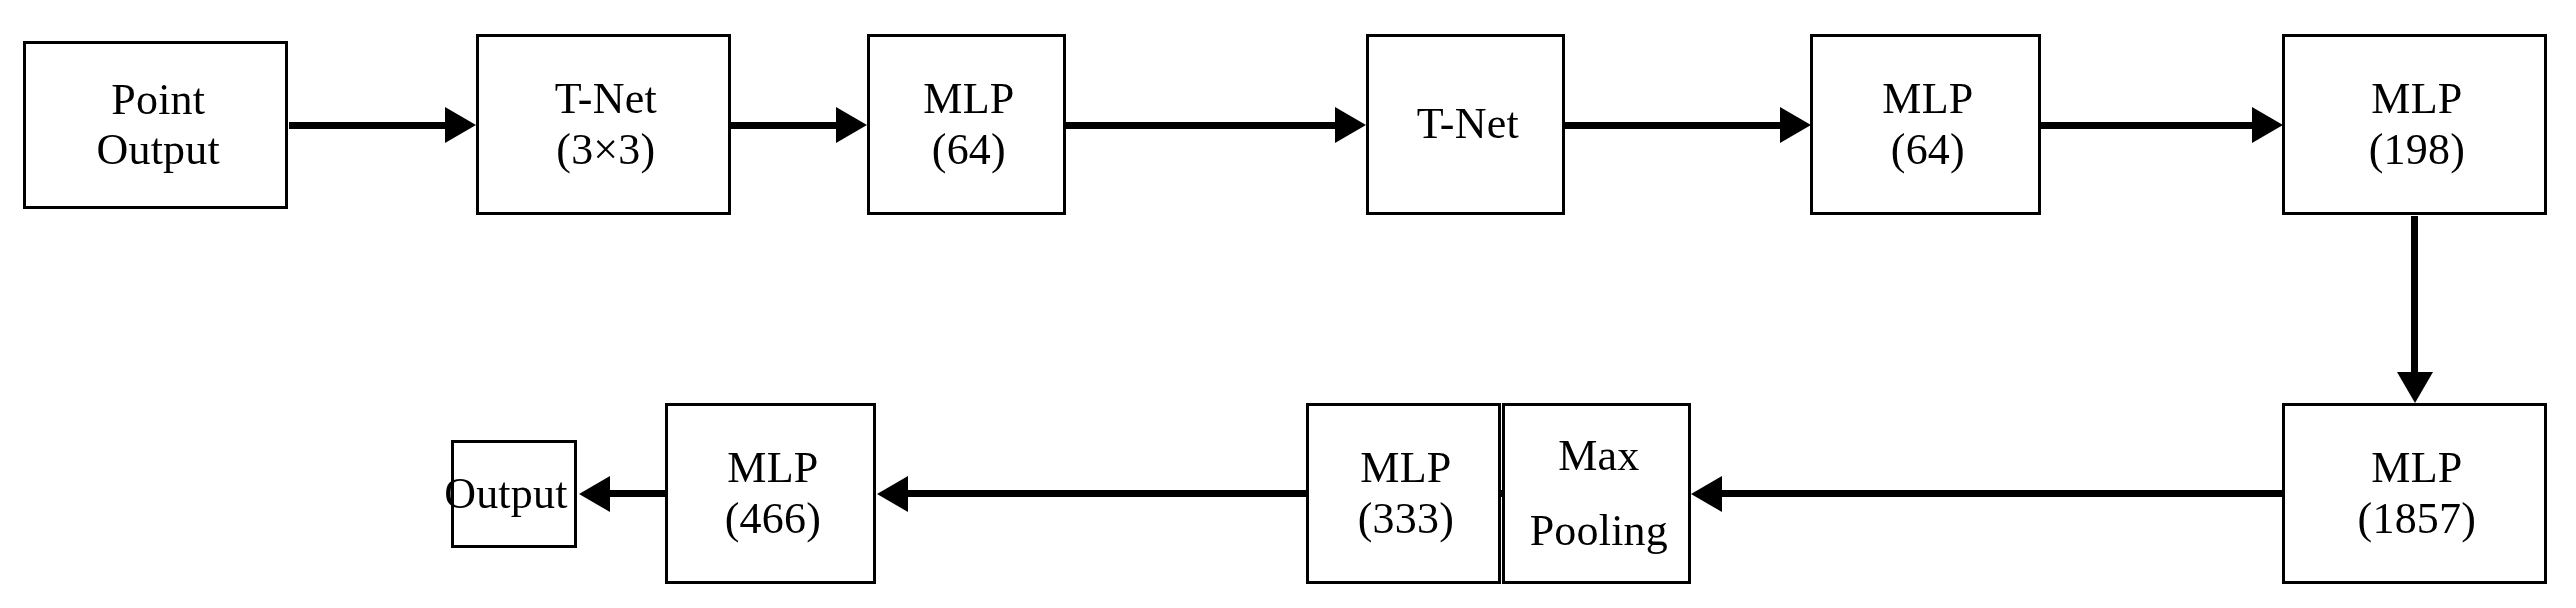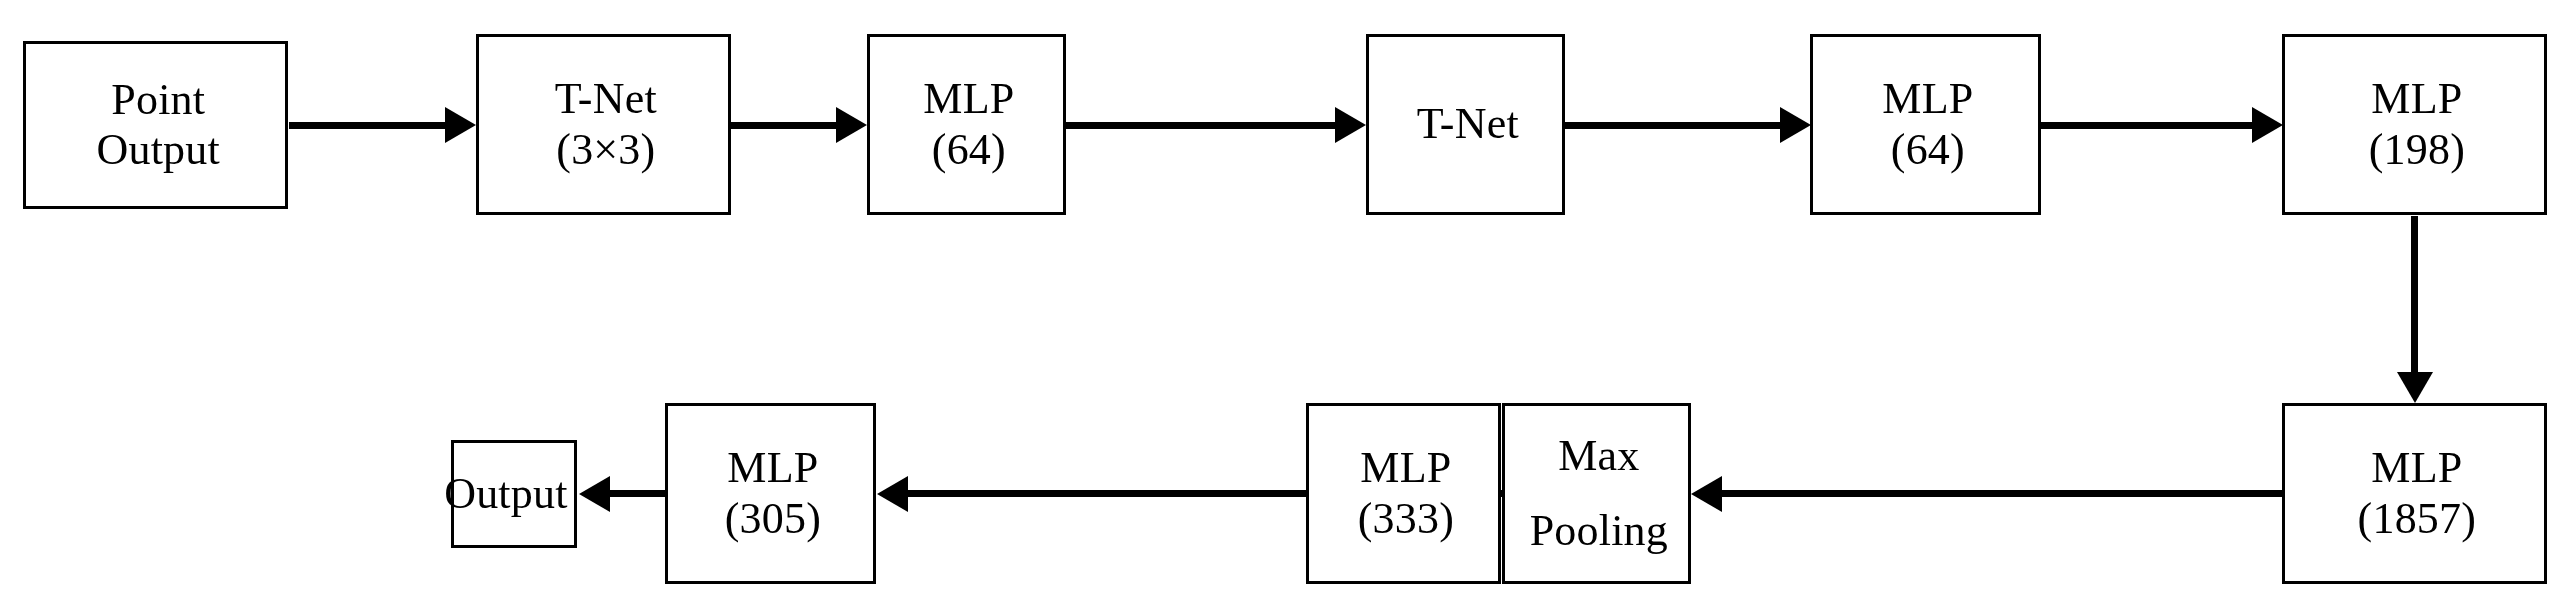--- a/index.html
+++ b/index.html
@@ -123,21 +123,21 @@
     <span class="line">Pooling</span>
   </div>
 
   <div class="node" style="left:1306px; top:403px; width:195px; height:181px;">
     <span class="line">MLP</span>
     <span class="line">(333)</span>
   </div>
 
   <div class="node" style="left:665px; top:403px; width:211px; height:181px;">
     <span class="line">MLP</span>
-    <span class="line">(305)</span>
+    <span class="line">(466)</span>
   </div>
 
   <div class="node single" style="left:451px; top:440px; width:126px; height:108px; align-items:center; padding-left:7.8px; padding-right:24px;">
     <span class="line">Output</span>
   </div>
 
   <div class="edge-h" style="left:289px; top:122px; width:158px;"></div>
   <div class="arrow-r" style="left:445px; top:107px;"></div>
 
   <div class="edge-h" style="left:730px; top:122px; width:106px;"></div>

